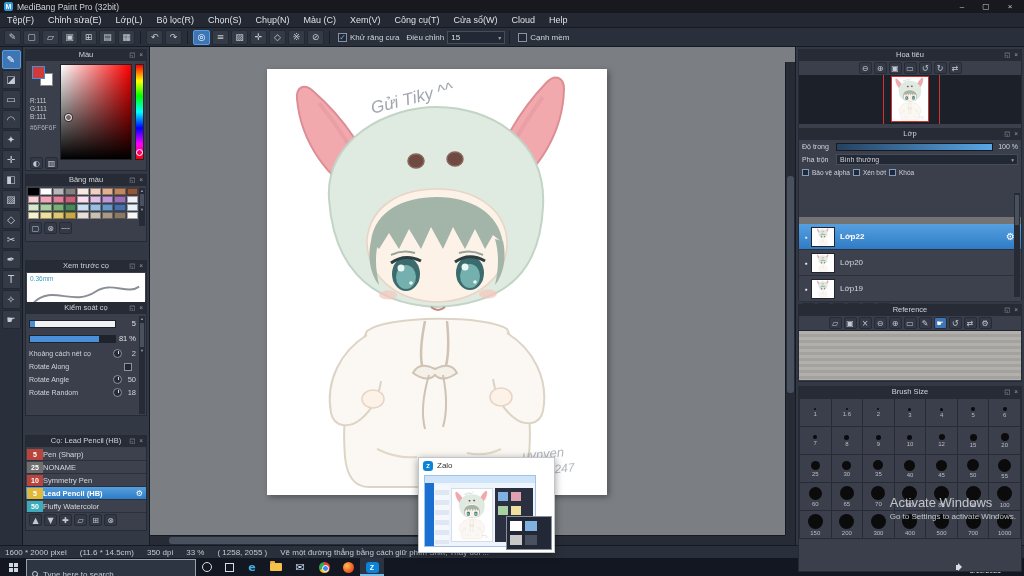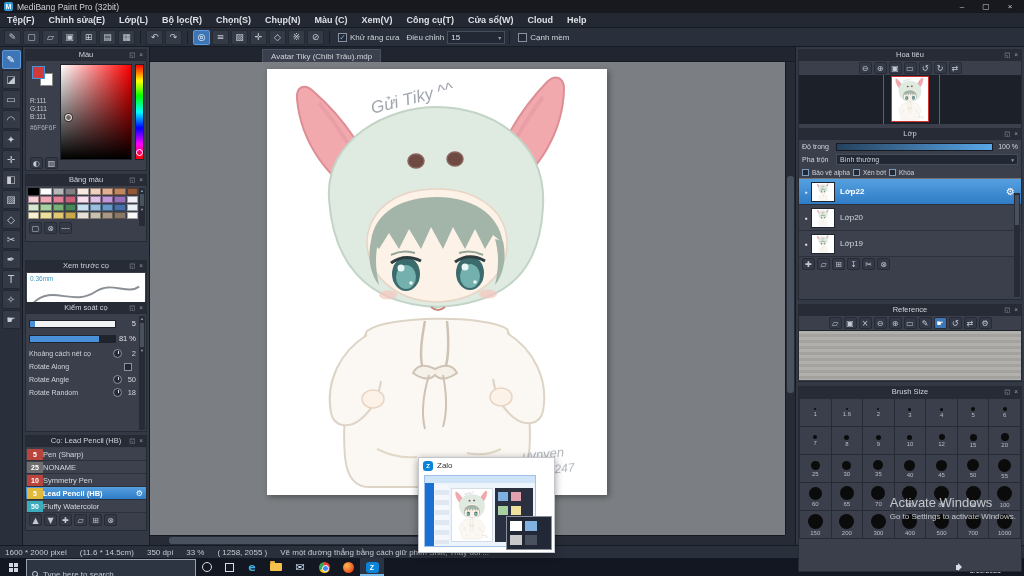--- a/index.html
+++ b/index.html
@@ -8,21 +8,21 @@
 .app{position:relative;width:1024px;height:576px;background:#2a303b;color:#d8dade;overflow:hidden;}
 
 
 .titlebar{height:13px;background:#17191e;display:flex;align-items:center;padding:0 2px;font-size:8.5px;color:#cfd3da;}
 .app-logo{width:9px;height:9px;background:#2e9ad8;color:#fff;font-size:7px;line-height:9px;text-align:center;border-radius:2px;margin:0 4px 0 2px;font-weight:bold;}
 .win-btns{margin-left:auto;display:flex;}
 .win-btn{width:24px;text-align:center;font-size:8px;color:#c8ccd2;cursor:default;}
 
 
 .menubar{height:15px;background:#232833;display:flex;align-items:center;font-size:9px;color:#dde0e5;border-bottom:1px solid #161a22;}
-.menu-item{padding:0 7px;white-space:nowrap;font-weight:bold;}
+.menu-item{padding:0 7px;white-space:nowrap;}
 
 
 .toolbar{height:19px;background:#2a303b;display:flex;align-items:center;padding:0 3px;border-bottom:1px solid #161a22;}
 .tb-group{display:flex;align-items:center;}
 .tb-ico{width:17px;height:15px;display:inline-flex;align-items:center;justify-content:center;font-size:9px;color:#c8ccd2;border-radius:2px;margin:0 1px;font-family:"DejaVu Sans",sans-serif;background:#343a46;border:1px solid #242a34;}
 .tb-ico.active{background:#3e76b5;color:#fff;border-color:#5a9ae0;}
 .tb-sep{width:1px;height:13px;background:#1a1e26;margin:0 4px;}
 .tb-check{display:flex;align-items:center;font-size:8px;color:#cfd3da;margin:0 4px;white-space:nowrap;}
 .cb{display:inline-block;width:9px;height:9px;border:1px solid #8a92a0;background:#222834;color:#6cb4f0;font-size:8px;line-height:8px;text-align:center;margin-right:3px;}
 .tb-label{font-size:8px;margin:0 3px;color:#cfd3da;white-space:nowrap;}
@@ -66,21 +66,21 @@
 .pal-scroll .pthumb{display:block;margin:1px;height:12px;background:#4a515e;}
 .palette-footer{display:flex;padding:1px 2px;}
 
 
 #p-preview{top:213px;height:42px;}
 .preview-body{position:relative;height:41px;background:#fff;margin:1px;}
 .preview-size{position:absolute;left:3px;top:2px;font-size:6.5px;color:#3e9ec2;}
 .preview-body svg{width:100%;height:100%;}
 
 
-#p-brushctl{top:255px;height:130px;}
+#p-brushctl{top:255px;height:114px;}
 .bc-body{position:relative;padding:3px 10px 0 3px;}
 .bc-slider{display:flex;align-items:center;height:13px;margin-bottom:2px;}
 .bc-track{flex:1;height:8px;background:#f2f3f5;border:1px solid #1f242c;position:relative;}
 .bc-track.dark{background:#1f242c;}
 .bc-fill{position:absolute;left:0;top:0;bottom:0;background:#4a90d8;}
 .bc-val{width:20px;text-align:right;font-size:7.5px;color:#dde0e5;}
 .bc-row{display:flex;align-items:center;height:13px;font-size:7px;color:#cfd3da;}
 .bc-row .lbl{white-space:nowrap;}
 .dial{width:9px;height:9px;border-radius:50%;background:#262b35;border:1px solid #8a92a0;position:relative;margin-left:auto;}
 .dial::after{content:"";position:absolute;left:4px;top:1px;width:1px;height:3px;background:#d8dce2;}
@@ -112,21 +112,21 @@
 .lp-row{display:flex;align-items:center;height:13px;padding:0 3px;font-size:7px;color:#cfd3da;}
 .lp-lbl{width:34px;white-space:nowrap;}
 .lp-slider{flex:1;height:8px;background:#1f242c;border:1px solid #161a22;position:relative;}
 .lp-fill{position:absolute;left:0;top:0;bottom:0;width:100%;background:linear-gradient(to right,#25415e,#58a7e8);}
 .lp-val{width:25px;text-align:right;font-size:7px;}
 .lp-dd{flex:1;height:11px;background:#222834;border:1px solid #454c5a;display:flex;align-items:center;padding:0 3px;font-size:7px;}
 .lp-dd .arrow{margin-left:auto;font-size:5.5px;color:#9aa0ab;}
 .lp-checks{display:flex;align-items:center;height:12px;padding:0 3px;font-size:6.5px;color:#cfd3da;gap:3px;}
 .lp-checkbox{width:7px;height:7px;border:1px solid #7e9cc0;background:#222834;}
 .lp-checks span{white-space:nowrap;}
-.layer-list{border-top:1px solid #737373;}
+.layer-list{border-top:7px solid #737373;margin-top:39px;}
 .layer-row{display:flex;align-items:center;height:26px;background:#3c414d;border-bottom:1px solid #2b303a;padding:0 2px;}
 .layer-row.selected{background:linear-gradient(#56a0e0,#2f7cc6);}
 .leye{width:10px;text-align:center;font-size:5px;color:#e8eaee;}
 .lthumb{width:24px;height:20px;background:#fff;border:1px solid #1f242e;margin-right:5px;overflow:hidden;flex:none;}
 .lthumb svg{width:100%;height:100%;display:block;}
 .lname{font-size:8px;color:#d4d8de;}
 .layer-row.selected .lname{color:#fff;font-weight:bold;}
 .lgear{margin-left:auto;margin-right:4px;font-size:10px;color:#fff;font-family:"DejaVu Sans",sans-serif;}
 .llist-scroll{position:absolute;right:1px;top:64px;width:6px;height:104px;background:#262b35;}
 .llist-scroll i{position:absolute;left:1px;right:1px;top:2px;height:30px;background:#4a515e;}
@@ -536,25 +536,20 @@
             <span class="mini-ico">▼</span>
             <span class="mini-ico">✚</span>
             <span class="mini-ico">▱</span>
             <span class="mini-ico">⊞</span>
             <span class="mini-ico">⊗</span>
           </div>
       </div>
     </div>
 
     <div class="canvas-col">
-      <div class="doctab-bar">
-        <div class="doctab">
-            <span>Avatar Tiky (Chibi Trâu).mdp</span>
-          </div>
-      </div>
       <div class="canvas">
         <svg viewBox="0 0 340 426">
             <use href="#chibi-art"></use>
           </svg>
       </div>
       <div class="vscroll">
           <i></i>
         </div>
       <div class="hscroll">
           <i></i>

